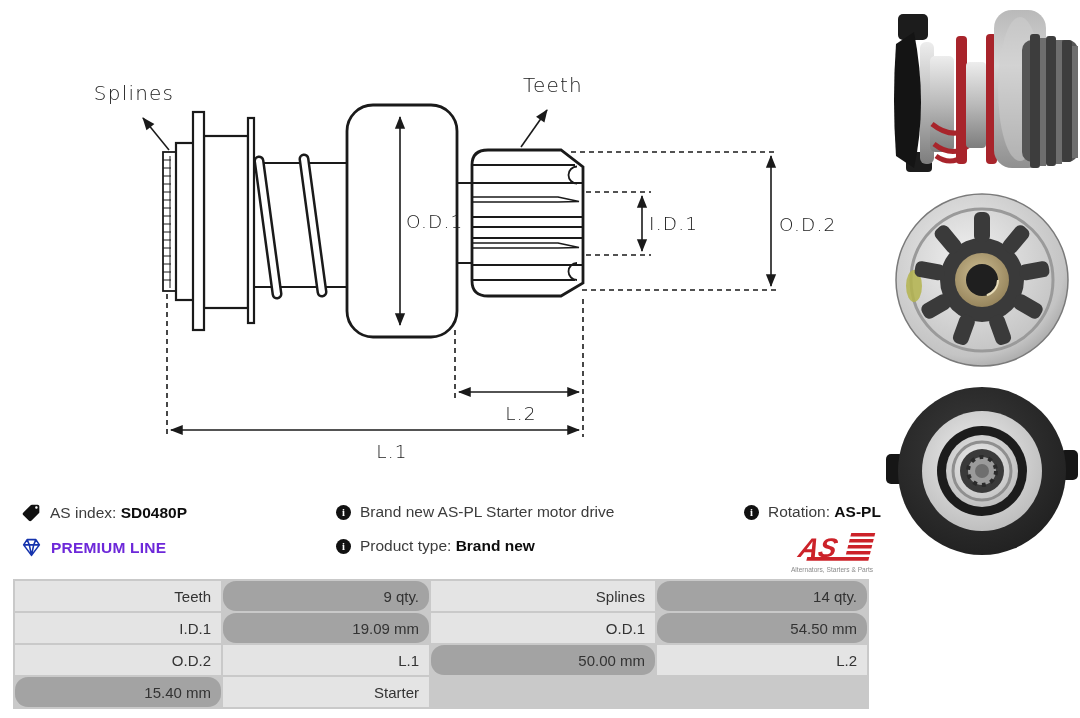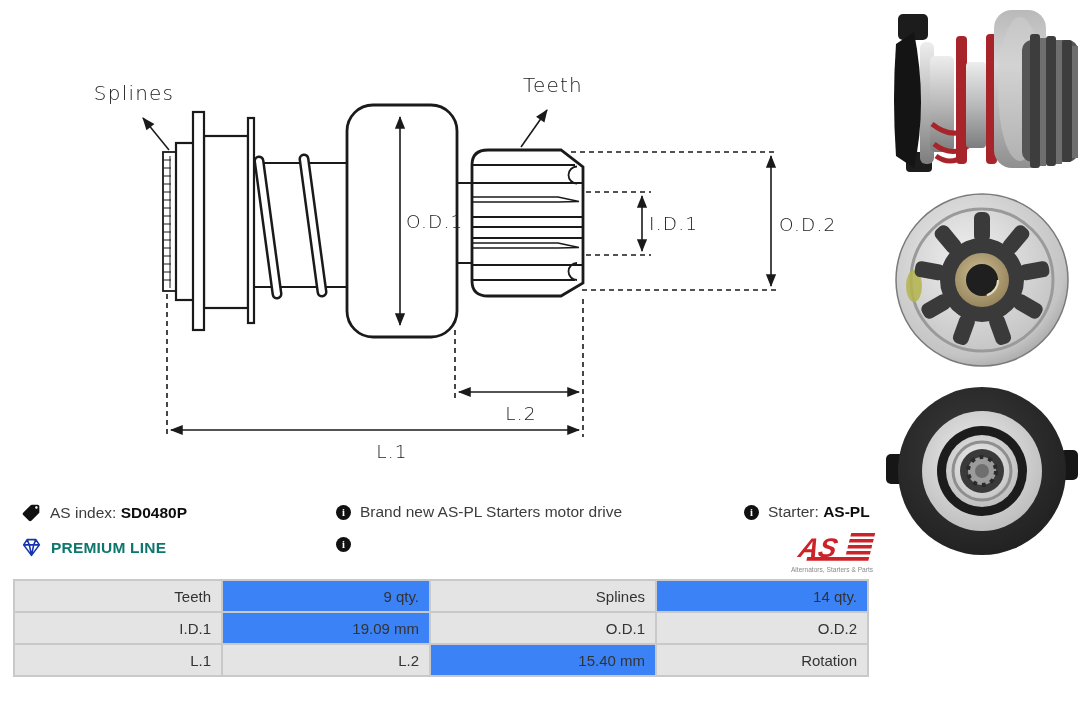--- a/index.html
+++ b/index.html
@@ -12,35 +12,35 @@
   #drawing text{fill:#1a1a1a;font-family:"DejaVu Sans",sans-serif;
                 font-weight:300;letter-spacing:1.2px;}
 
   
   .photo{background:#fff;}
 
   
   .info-item{position:absolute;display:flex;align-items:center;gap:9px;
              font-size:15.5px;color:#3c3c3c;white-space:nowrap;}
   .info-item b{color:#0d0d0d;}
-  .premium{color:#0f766e;font-weight:bold;font-size:15.5px;letter-spacing:.2px;text-align:center;}
+  .premium{color:#6d28d9;font-weight:bold;font-size:15.5px;letter-spacing:.2px;text-align:center;}
   .info-icon{width:15px;height:15px;border-radius:50%;background:#111;color:#fff;
              display:inline-flex;align-items:center;justify-content:center;
              font-size:10.5px;font-weight:bold;font-family:"Liberation Serif",serif;
              flex:0 0 15px;}
 
   
   .spec-table{left:13px;top:579px;width:852px;background:#c9c9c9;
               border:2px solid #c9c9c9;display:grid;
               grid-template-columns:206px 206px 224px 1fr;
               grid-auto-rows:30px;gap:2px;}
   .spec-table .cell{display:flex;align-items:center;justify-content:flex-end;
                     padding-right:10px;font-size:15px;color:#333;}
   .spec-table .lab{background:#e4e4e4;}
-  .spec-table .val{background:#3b82f6;}
+  .spec-table .val{background:#a3a3a3;border-radius:13px;}
 
   
   #aspl-logo{left:780px;top:530px;}
 </style>
 </head>
 <body>
 
 <svg id="drawing" class="abs" width="880" height="500" viewBox="0 0 880 500">
   <defs>
     <marker id="mA" viewBox="0 0 10 10" refX="9.2" refY="5" markerWidth="12" markerHeight="8" orient="auto-start-reverse">
@@ -234,31 +234,35 @@
 
 <div class="info-item" style="left:21px;top:537px;">
   <svg width="21" height="21" viewBox="0 0 24 24" fill="none" stroke="#1533ad" stroke-width="1.8" stroke-linejoin="round">
     <path d="M7 3 L17 3 L21 9 L12 21 L3 9 Z M3 9 H21 M7 3 L9.5 9 L12 21 L14.5 9 L17 3"></path>
   </svg>
   <span class="premium">PREMIUM LINE</span>
 </div>
 
 <div class="info-item" style="left:336px;top:503px;">
   <span class="info-icon">i</span>
-  <span>Brand new AS-PL Starters motor drive</span>
+  <span>Brand new AS-PL Starter motor drive</span>
 </div>
 
 <div class="info-item" style="left:336px;top:537px;">
   <span class="info-icon">i</span>
+  <span>
+    <span>Product type:</span>
+    <b>Brand new</b>
+  </span>
 </div>
 
 <div class="info-item" style="left:744px;top:503px;">
   <span class="info-icon">i</span>
   <span>
-    <span>Starter:</span>
+    <span>Rotation:</span>
     <b>AS-PL</b>
   </span>
 </div>
 
 <svg id="aspl-logo" class="abs" width="100" height="46" viewBox="0 0 100 46">
   <g transform="skewX(-14)">
     <text x="24" y="27" font-size="27" font-weight="bold" font-style="italic" fill="#cc2229" font-family="Liberation Sans, sans-serif">AS</text>
     <g fill="#cc2229">
       <rect x="72" y="3" width="24" height="3.4"></rect>
       <rect x="72" y="9" width="24" height="3.4"></rect>
@@ -272,20 +276,22 @@
 
 <div class="abs spec-table">
   <div class="cell lab">Teeth</div>
   <div class="cell val">9 qty.</div>
   <div class="cell lab">Splines</div>
   <div class="cell val">14 qty.</div>
 
   <div class="cell lab">I.D.1</div>
   <div class="cell val">19.09 mm</div>
   <div class="cell lab">O.D.1</div>
+  <div class="cell val">54.50 mm</div>
 
   <div class="cell lab">O.D.2</div>
   <div class="cell lab">L.1</div>
+  <div class="cell val">50.00 mm</div>
 
   <div class="cell lab">L.2</div>
   <div class="cell val">15.40 mm</div>
-  <div class="cell lab">Rotation</div>
+  <div class="cell lab">Starter</div>
 </div>
 
 </body></html>

